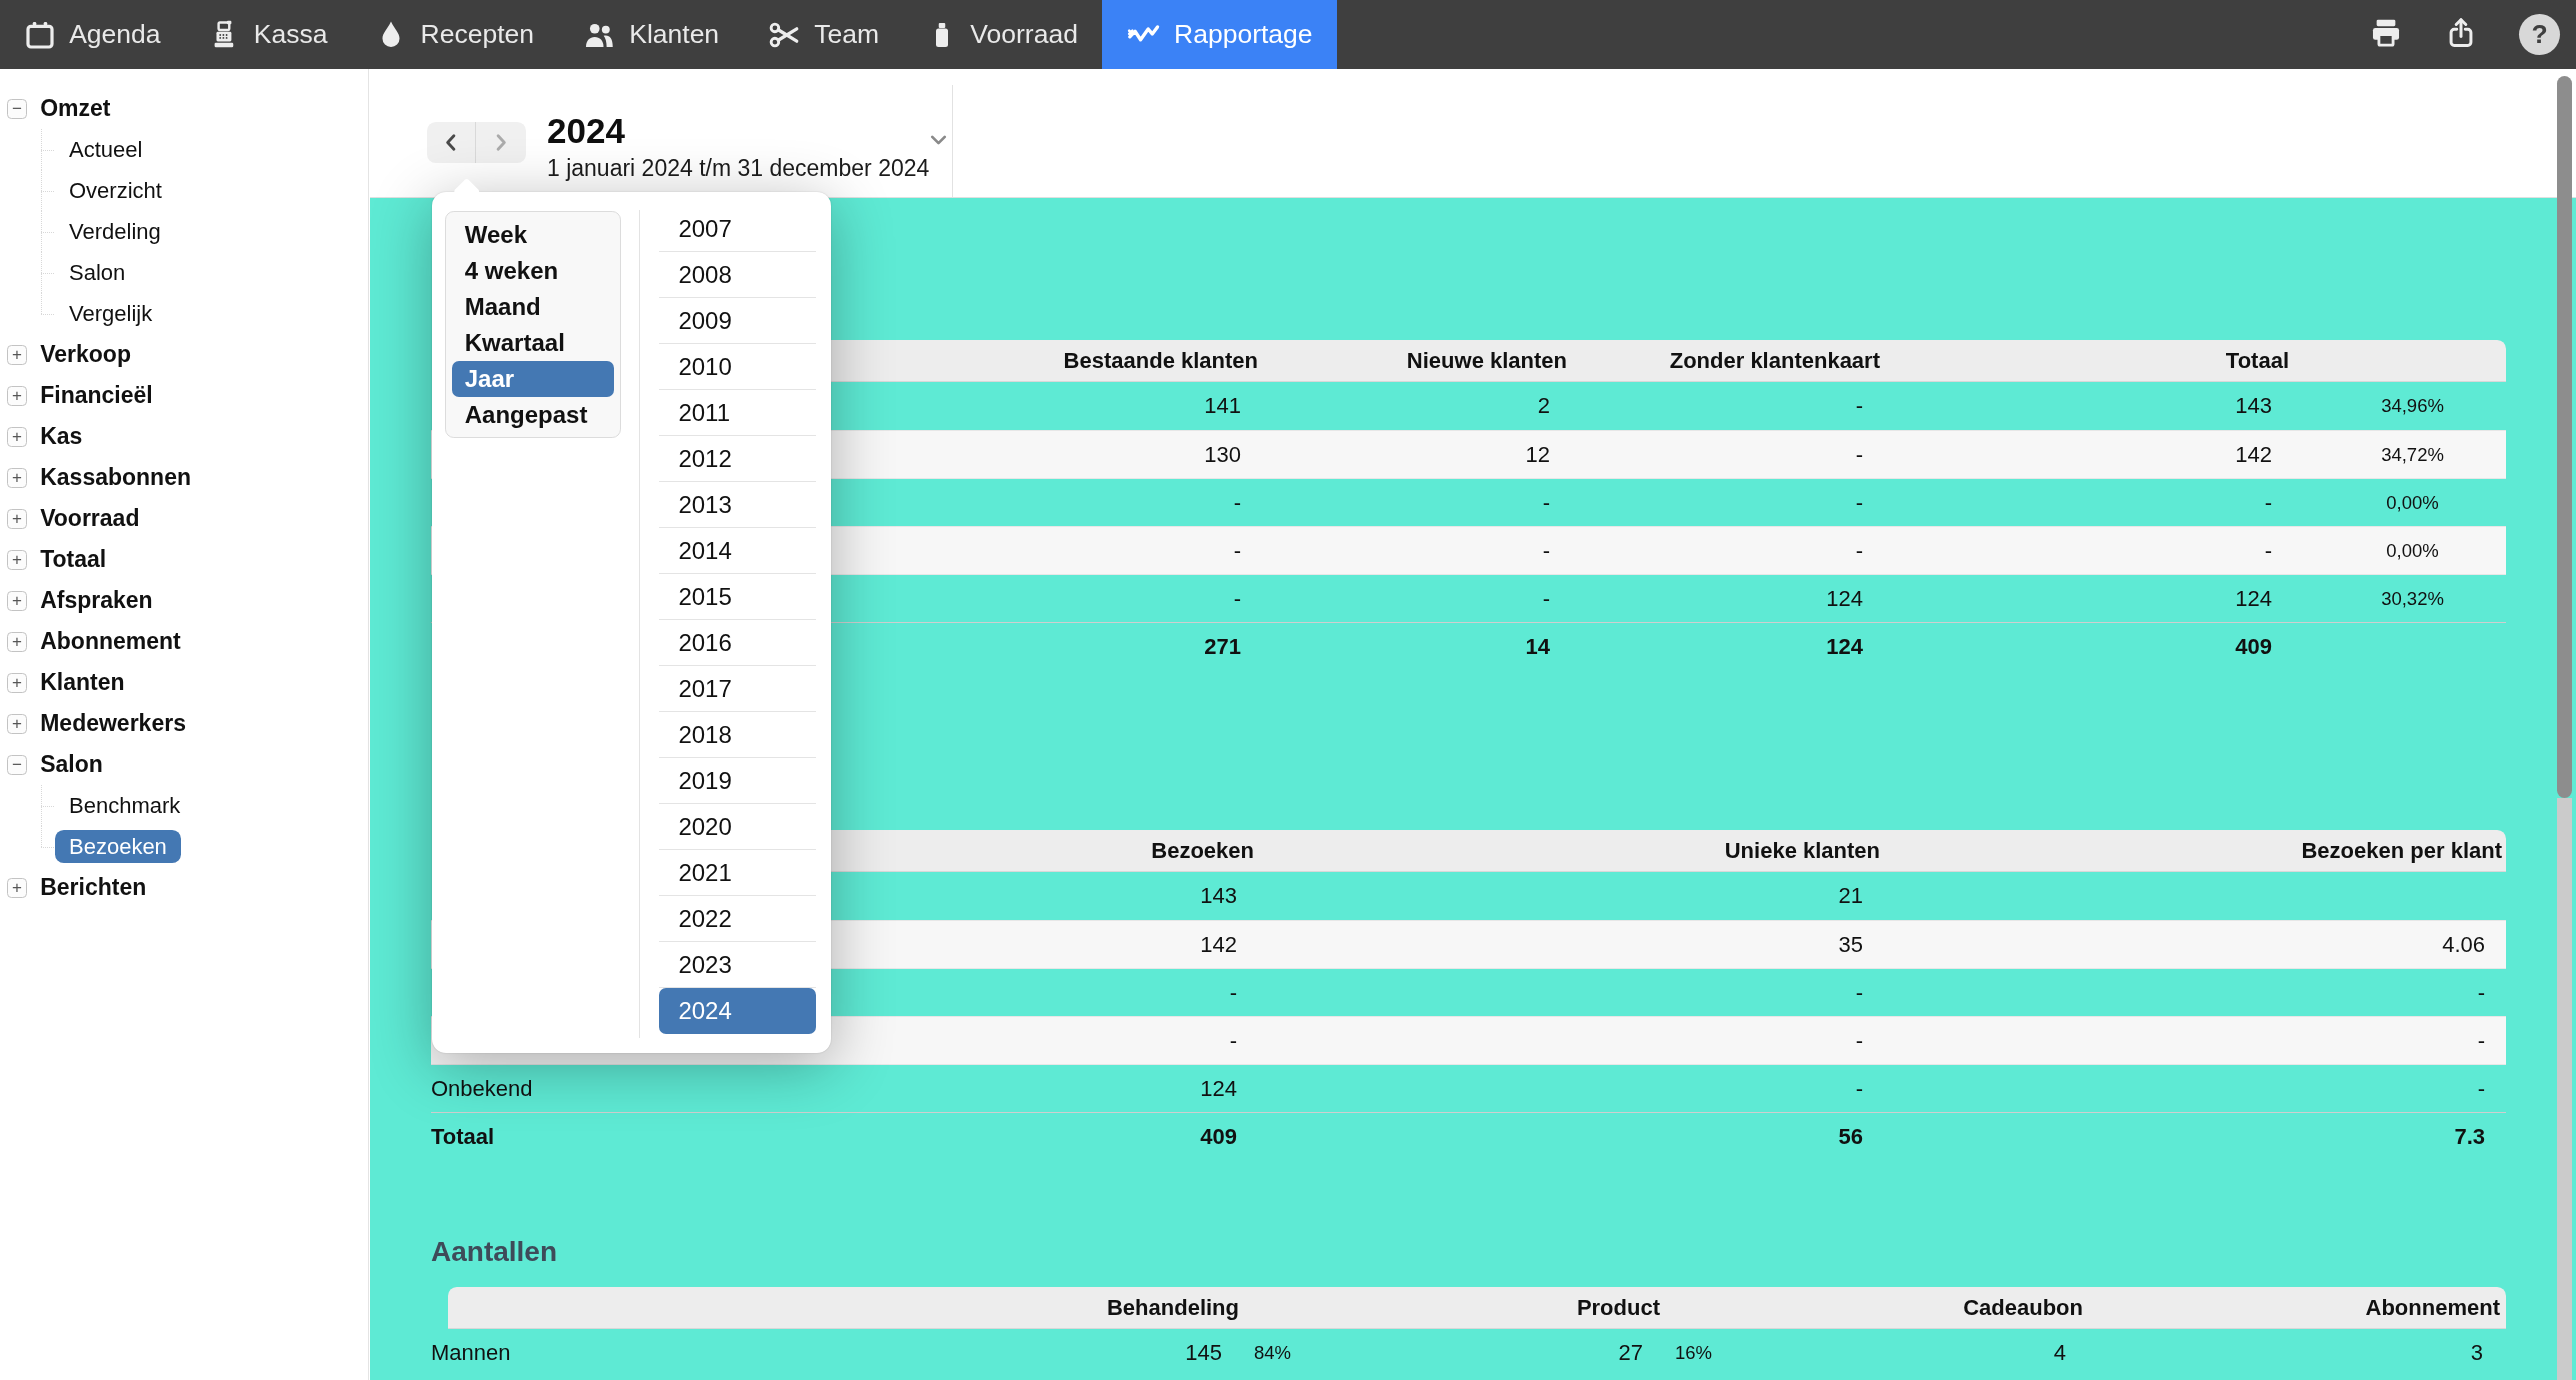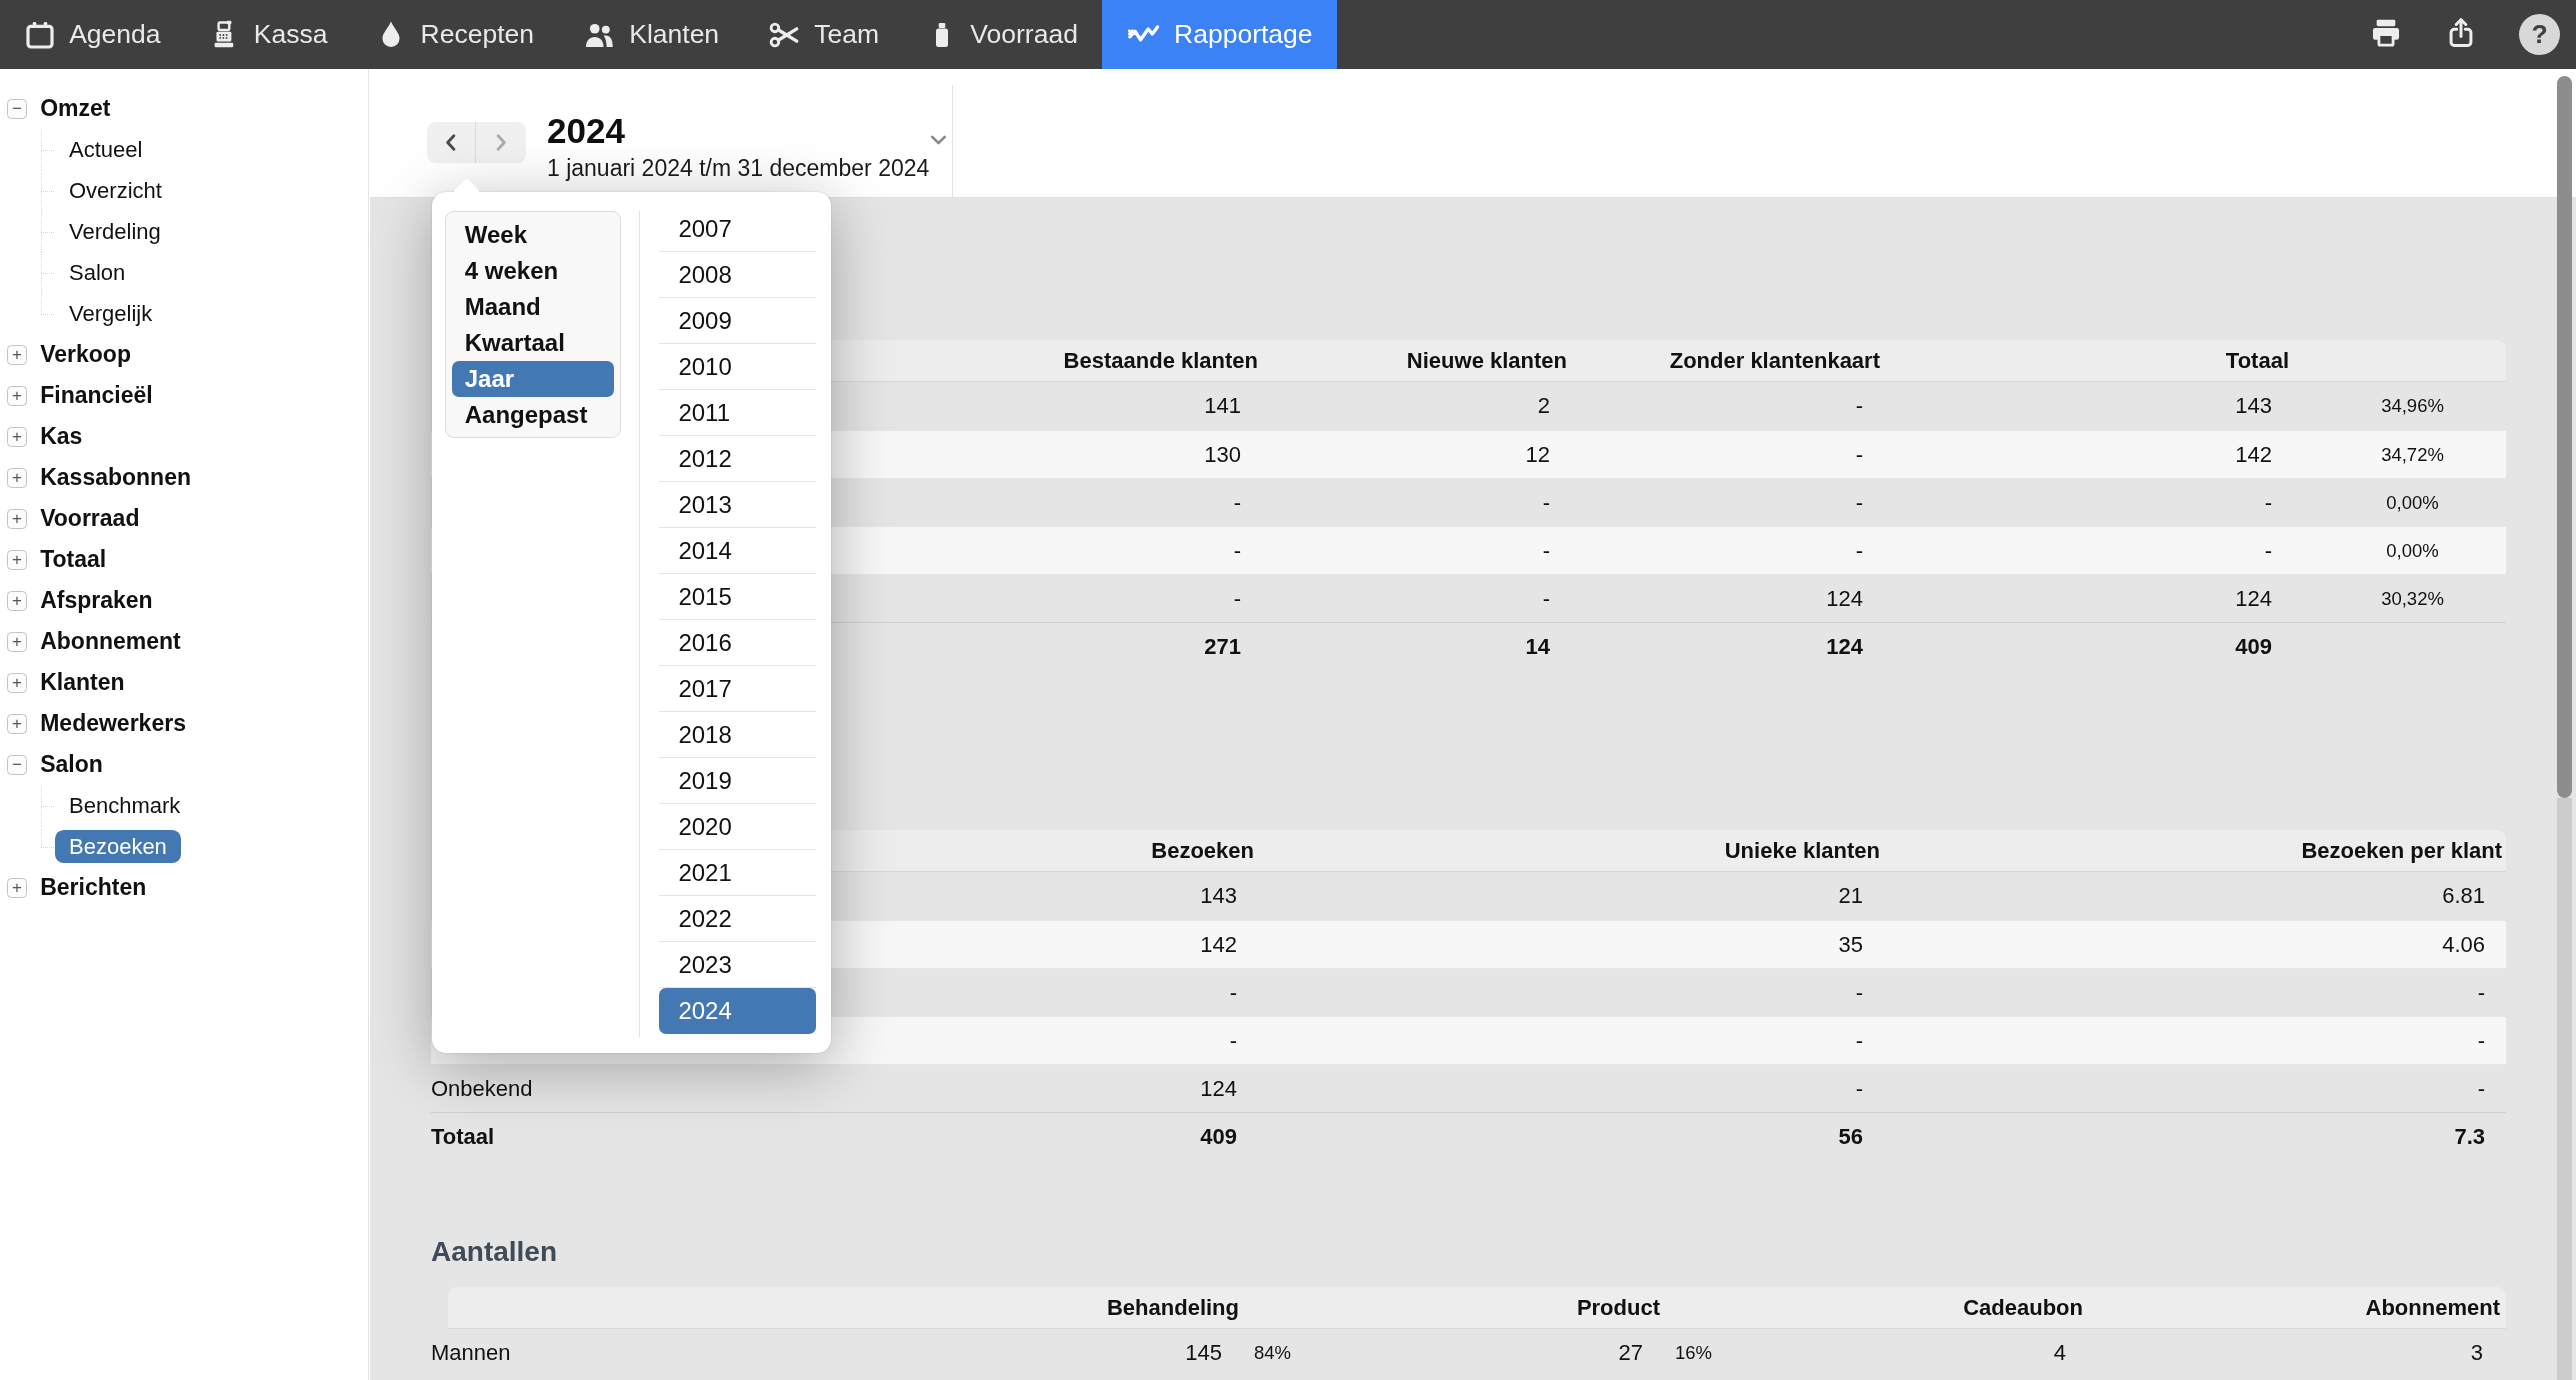--- a/index.html
+++ b/index.html
@@ -35,21 +35,21 @@
   .child::before { content:""; position:absolute; left:41px; top:0; height:100%;
     border-left:1.8px dotted #d8d8d8; }
   .child.last::before { height:50%; }
   .child::after { content:""; position:absolute; left:41px; top:50%; width:13.2px;
     border-top:1.8px dotted #d8d8d8; }
   .child .clbl { font-size:22px; color:#111; }
   .child .clbl.pill { background:#4478b3; color:#fff; border-radius:8.8px;
     padding:3.5px 14px; margin-left:-14px; }
 
   
-  .content { position:absolute; left:370px; top:69px; right:0; bottom:0; background:#e5e5e5; }
+  .content { position:absolute; left:370px; top:69px; right:0; bottom:0; background:#5eead4; }
   .content-header { position:absolute; left:0; top:0; right:0; height:129px;
     border-bottom:0.9px solid #e0e0e0; background:#fff; }
   .pager { position:absolute; left:57px; top:53px; width:99px; height:41px;
     background:#f0f0f0; border-radius:8.8px; display:flex; }
   .pg { width:49px; height:100%; display:flex; align-items:center; justify-content:center;
     background:transparent; border:none; cursor:pointer; }
   .pg.prev { border-right:0.9px solid #d9d9d9; }
   .period-title { position:absolute; left:177px; top:42px; }
   .pt-title { font-size:35px; font-weight:700; color:#0f0f0f; line-height:39px; }
   .pt-sub { font-size:23px; color:#1c1c1c; margin-top:5.3px; }
@@ -377,21 +377,20 @@
         <div class="rrow hrow">
           <div class="cell"></div>
           <div class="cell">Bezoeken</div>
           <div class="cell">Unieke klanten</div>
           <div class="cell">Bezoeken per klant</div>
         </div>
         <div class="rrow drow">
           <div class="cell"></div>
           <div class="cell">143</div>
           <div class="cell">21</div>
-          <div class="cell">6.81</div>
         </div>
         <div class="rrow drow alt">
           <div class="cell"></div>
           <div class="cell">142</div>
           <div class="cell">35</div>
           <div class="cell">4.06</div>
         </div>
         <div class="rrow drow">
           <div class="cell"></div>
           <div class="cell">-</div>

